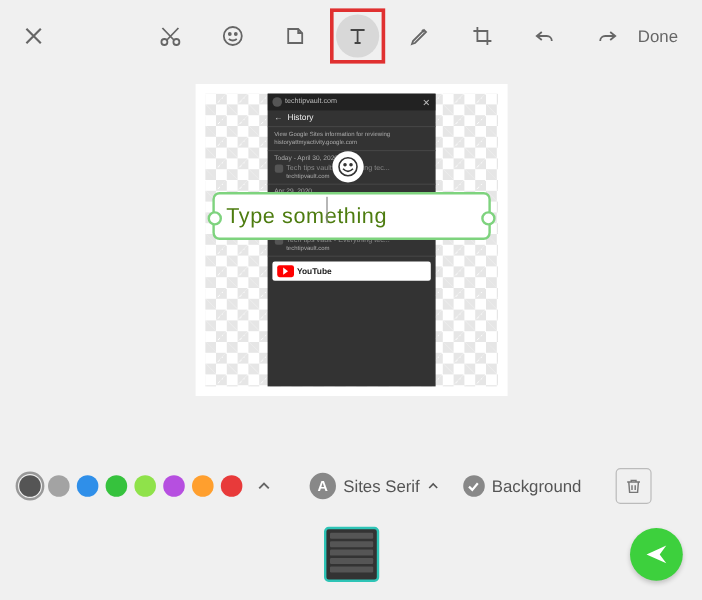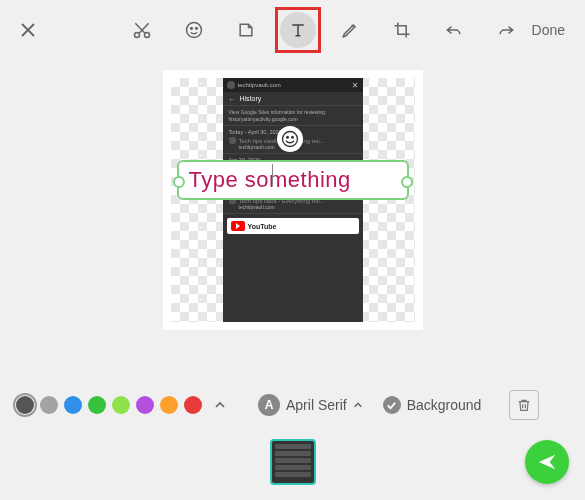--- a/index.html
+++ b/index.html
@@ -33,21 +33,21 @@
     .emoji-circle { position: absolute; top: 56px; left: 114px; width: 26px; height: 26px; border-radius: 50%; background: #fff; display: flex; align-items: center; justify-content: center; }
     .yt-card { background: #fff; margin: 4px; border-radius: 2px; padding: 3px 4px; display: flex; align-items: center; gap: 3px; }
     .yt-logo { width: 14px; height: 10px; background: #f00; border-radius: 2px; position: relative; }
     .yt-logo::after { content: ''; position: absolute; left: 5px; top: 2px; border-left: 4px solid #fff; border-top: 3px solid transparent; border-bottom: 3px solid transparent; }
     .yt-text { font-size: 7px; color: #222; font-weight: bold; }
 
     .text-input-box { position: absolute; top: 90px; left: 14px; width: 232px; height: 40px; background: #fff; border: 2px solid #7ed37e; border-radius: 6px; display: flex; align-items: center; padding: 0 10px; }
     .text-input-box::before, .text-input-box::after { content:''; position:absolute; width:8px; height:8px; background:#fff; border:2px solid #7ed37e; border-radius:50%; }
     .text-input-box::before { left:-6px; top:14px; }
     .text-input-box::after { right:-6px; top:14px; }
-    .text-input { color: #be185d; font-size: 22px; letter-spacing: 0.5px; position: relative; text-align: center; }
+    .text-input { color: #4d7c0f; font-size: 18px; letter-spacing: 0.5px; position: relative; text-align: center; }
     .cursor-line { position: absolute; left: 93px; top: 2px; width: 1px; height: 22px; background: #888; }
 
     .options-bar { position: absolute; top: 390px; left: 0; right: 0; display: flex; align-items: center; padding: 0 16px; gap: 8px; }
     .color-swatches { display: flex; gap: 6px; align-items: center; }
     .swatch { width: 18px; height: 18px; border-radius: 50%; cursor: pointer; }
     .swatch.selected { outline: 2px solid #999; outline-offset: 1px; }
     .chev-btn { width: 20px; height: 20px; display:flex; align-items:center; justify-content:center; color:#666; cursor:pointer; }
     .font-pick { display:flex; align-items:center; gap:6px; margin-left: 20px; color:#555; cursor:pointer; font-size:14px; }
     .font-circle { width: 22px; height: 22px; background:#888; border-radius:50%; color:#fff; display:flex; align-items:center; justify-content:center; font-size:12px; font-weight:bold; }
     .bg-toggle { display:flex; align-items:center; gap:6px; margin-left: 12px; color:#555; font-size:14px; cursor:pointer; }
@@ -193,21 +193,21 @@
       <div class="swatch" style="background: rgb(255, 159, 46);"></div>
       <div class="swatch" style="background: rgb(232, 58, 58);"></div>
     </div>
   <div class="chev-btn">
     <svg width="12" height="12" viewBox="0 0 12 12">
         <path d="M2 8 L6 4 L10 8" stroke="currentColor" stroke-width="1.6" fill="none"></path>
       </svg>
   </div>
   <div class="font-pick">
     <div class="font-circle">A</div>
-    <span>April Serif</span>
+    <span>Sites Serif</span>
     <svg width="10" height="10" viewBox="0 0 12 12">
         <path d="M2 8 L6 4 L10 8" stroke="currentColor" stroke-width="1.6" fill="none"></path>
       </svg>
   </div>
   <div class="bg-toggle">
     <div class="bg-check">
       <svg width="11" height="11" viewBox="0 0 12 12">
           <path d="M2 6 L5 9 L10 3" stroke="#fff" stroke-width="2" fill="none"></path>
         </svg>
     </div>

